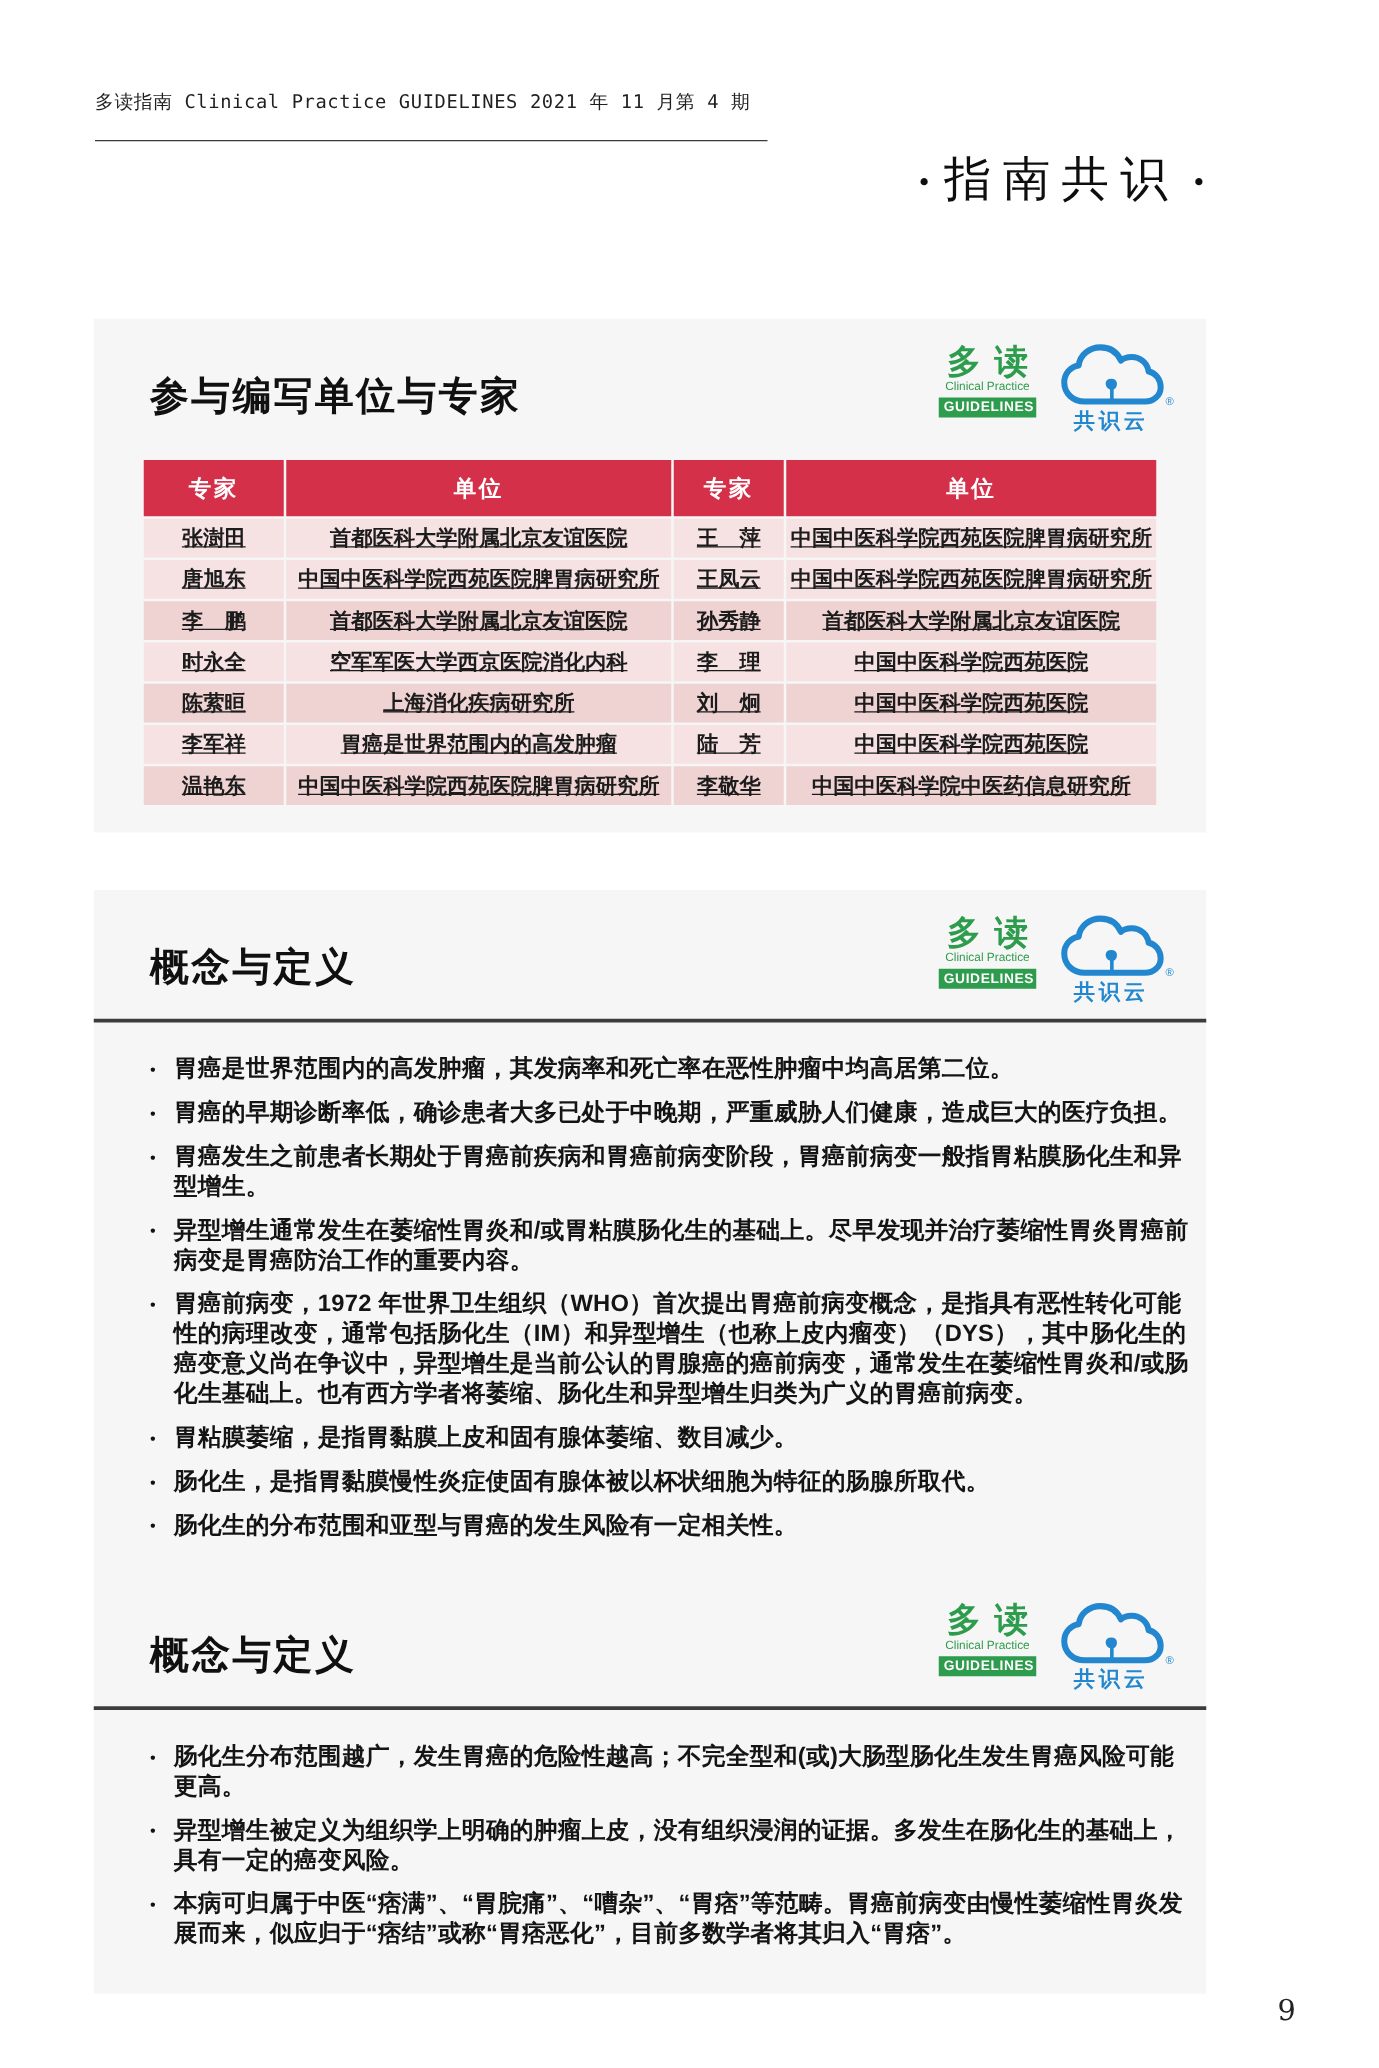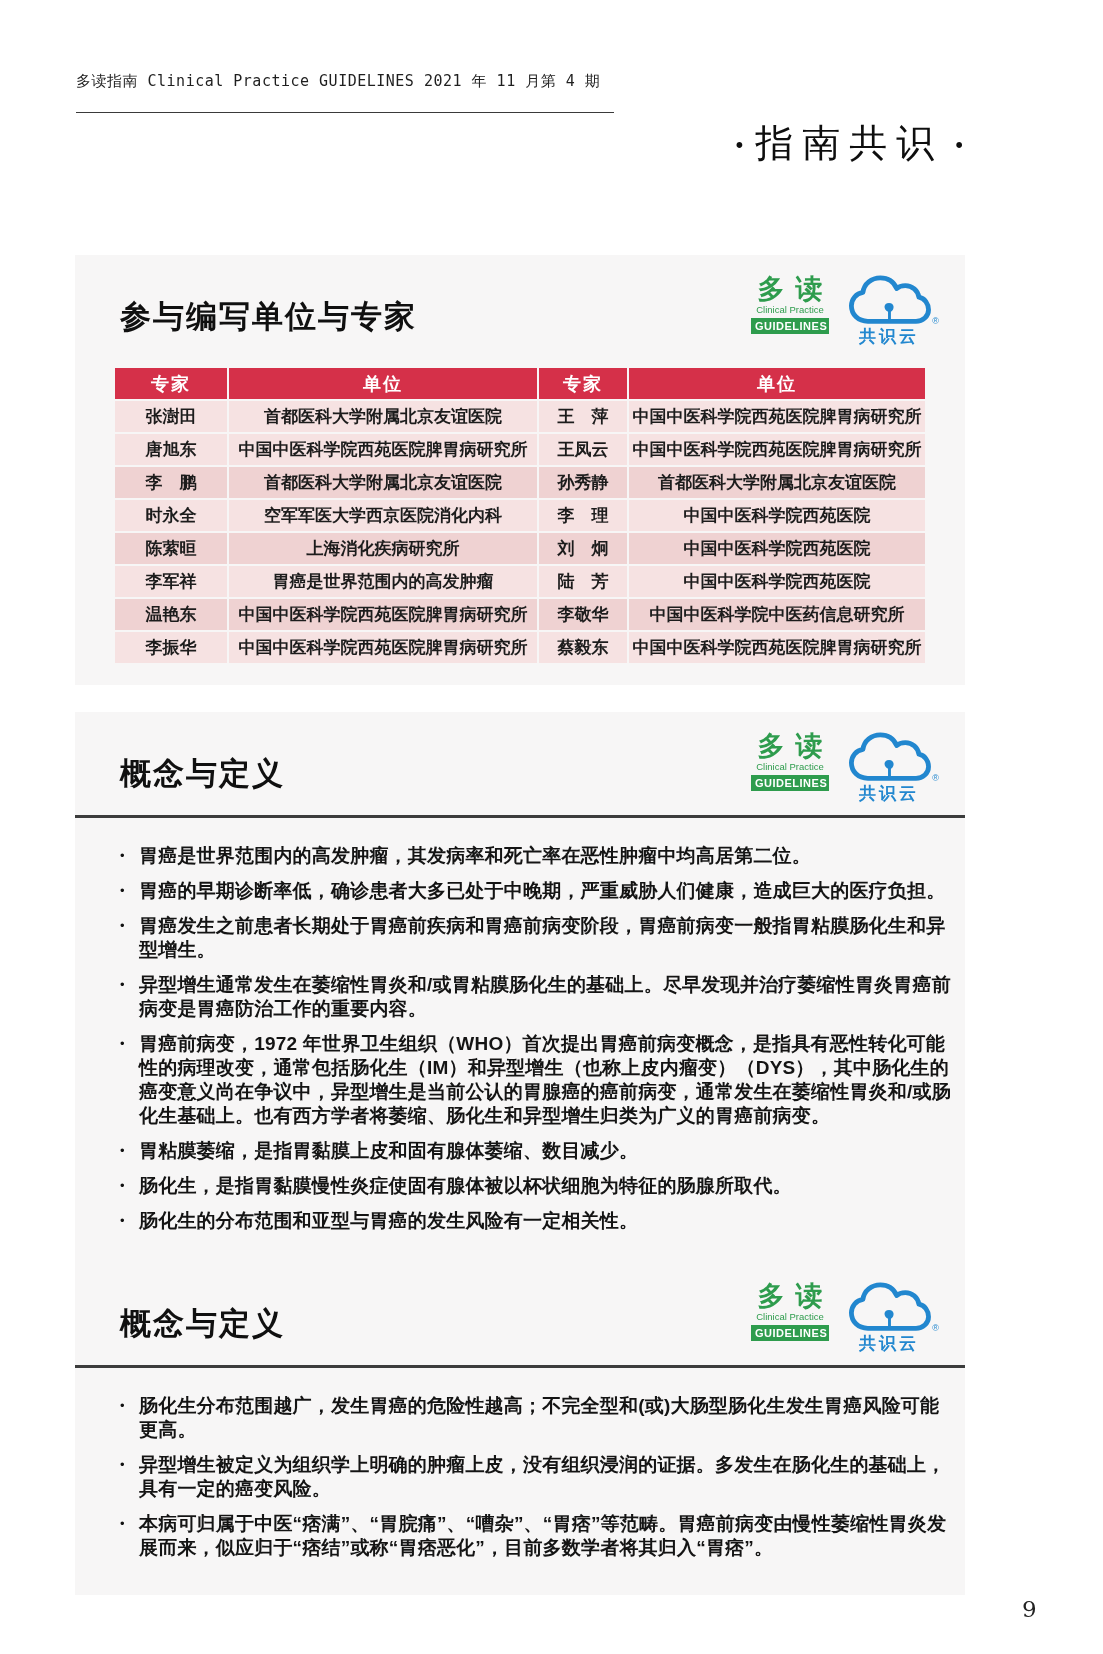--- a/index.html
+++ b/index.html
@@ -44,23 +44,23 @@
     padding:2px 4px; margin-top:3px; letter-spacing:.5px; }
   .cloud { position:relative; width:96px; text-align:center; }
   .cloud svg { display:block; margin:0 auto; }
   .cloud-label { color:#2287cf; font-size:17px; font-weight:800; letter-spacing:3px; margin-top:-4px; white-space:nowrap; }
   .reg { position:absolute; right:-2px; bottom:22px; font-size:9px; color:#2287cf; }
 
   
   table.experts { border-collapse:separate; border-spacing:2px; table-layout:fixed;
     width:804px; margin:14px auto 0 auto; }
   table.experts th { background:#d53049; color:#ffffff; font-size:18px; font-weight:700;
-    height:31px; text-align:center; letter-spacing:2px; }
+    height:45px; text-align:center; letter-spacing:2px; }
   table.experts td { font-size:17px; font-weight:600; color:#1c1c1c; text-align:center;
-    height:31px; background:#f6e2e2; white-space:nowrap; overflow:hidden; }
+    height:31px; background:#f6e2e2; white-space:nowrap; overflow:hidden;text-decoration:underline; }
   table.experts tr:nth-child(3) td,
   table.experts tr:nth-child(5) td,
   table.experts tr:nth-child(7) td { background:#efd2d2; }
   .col-name1 { width:112px; } .col-org1 { width:308px; } .col-name2 { width:88px; } .col-org2 { width:296px; }
 
   
   ul.bullets { list-style:none; margin:26px 0 0 0; padding:0 14px 0 45px; }
   ul.bullets li { display:flex; gap:9px; margin-bottom:11px; }
   ul.bullets .dot { font-size:13px; color:#111; line-height:24px; flex:0 0 10px; }
   ul.bullets .btext { font-size:19px; font-weight:600; color:#141414; line-height:24px; letter-spacing:.2px; }
@@ -152,26 +152,20 @@
             <td>胃癌是世界范围内的高发肿瘤</td>
             <td>陆　芳</td>
             <td>中国中医科学院西苑医院</td>
           </tr>
           <tr>
             <td>温艳东</td>
             <td>中国中医科学院西苑医院脾胃病研究所</td>
             <td>李敬华</td>
             <td>中国中医科学院中医药信息研究所</td>
           </tr>
-          <tr>
-            <td>李振华</td>
-            <td>中国中医科学院西苑医院脾胃病研究所</td>
-            <td>蔡毅东</td>
-            <td>中国中医科学院西苑医院脾胃病研究所</td>
-          </tr>
         </tbody>
     </table>
   </div>
 
   <div class="section sec2">
     <div class="section-head">
       <div class="section-title">概念与定义</div>
       <div class="logos">
         <div class="brand">
           <div class="brand-cn">多读</div>

